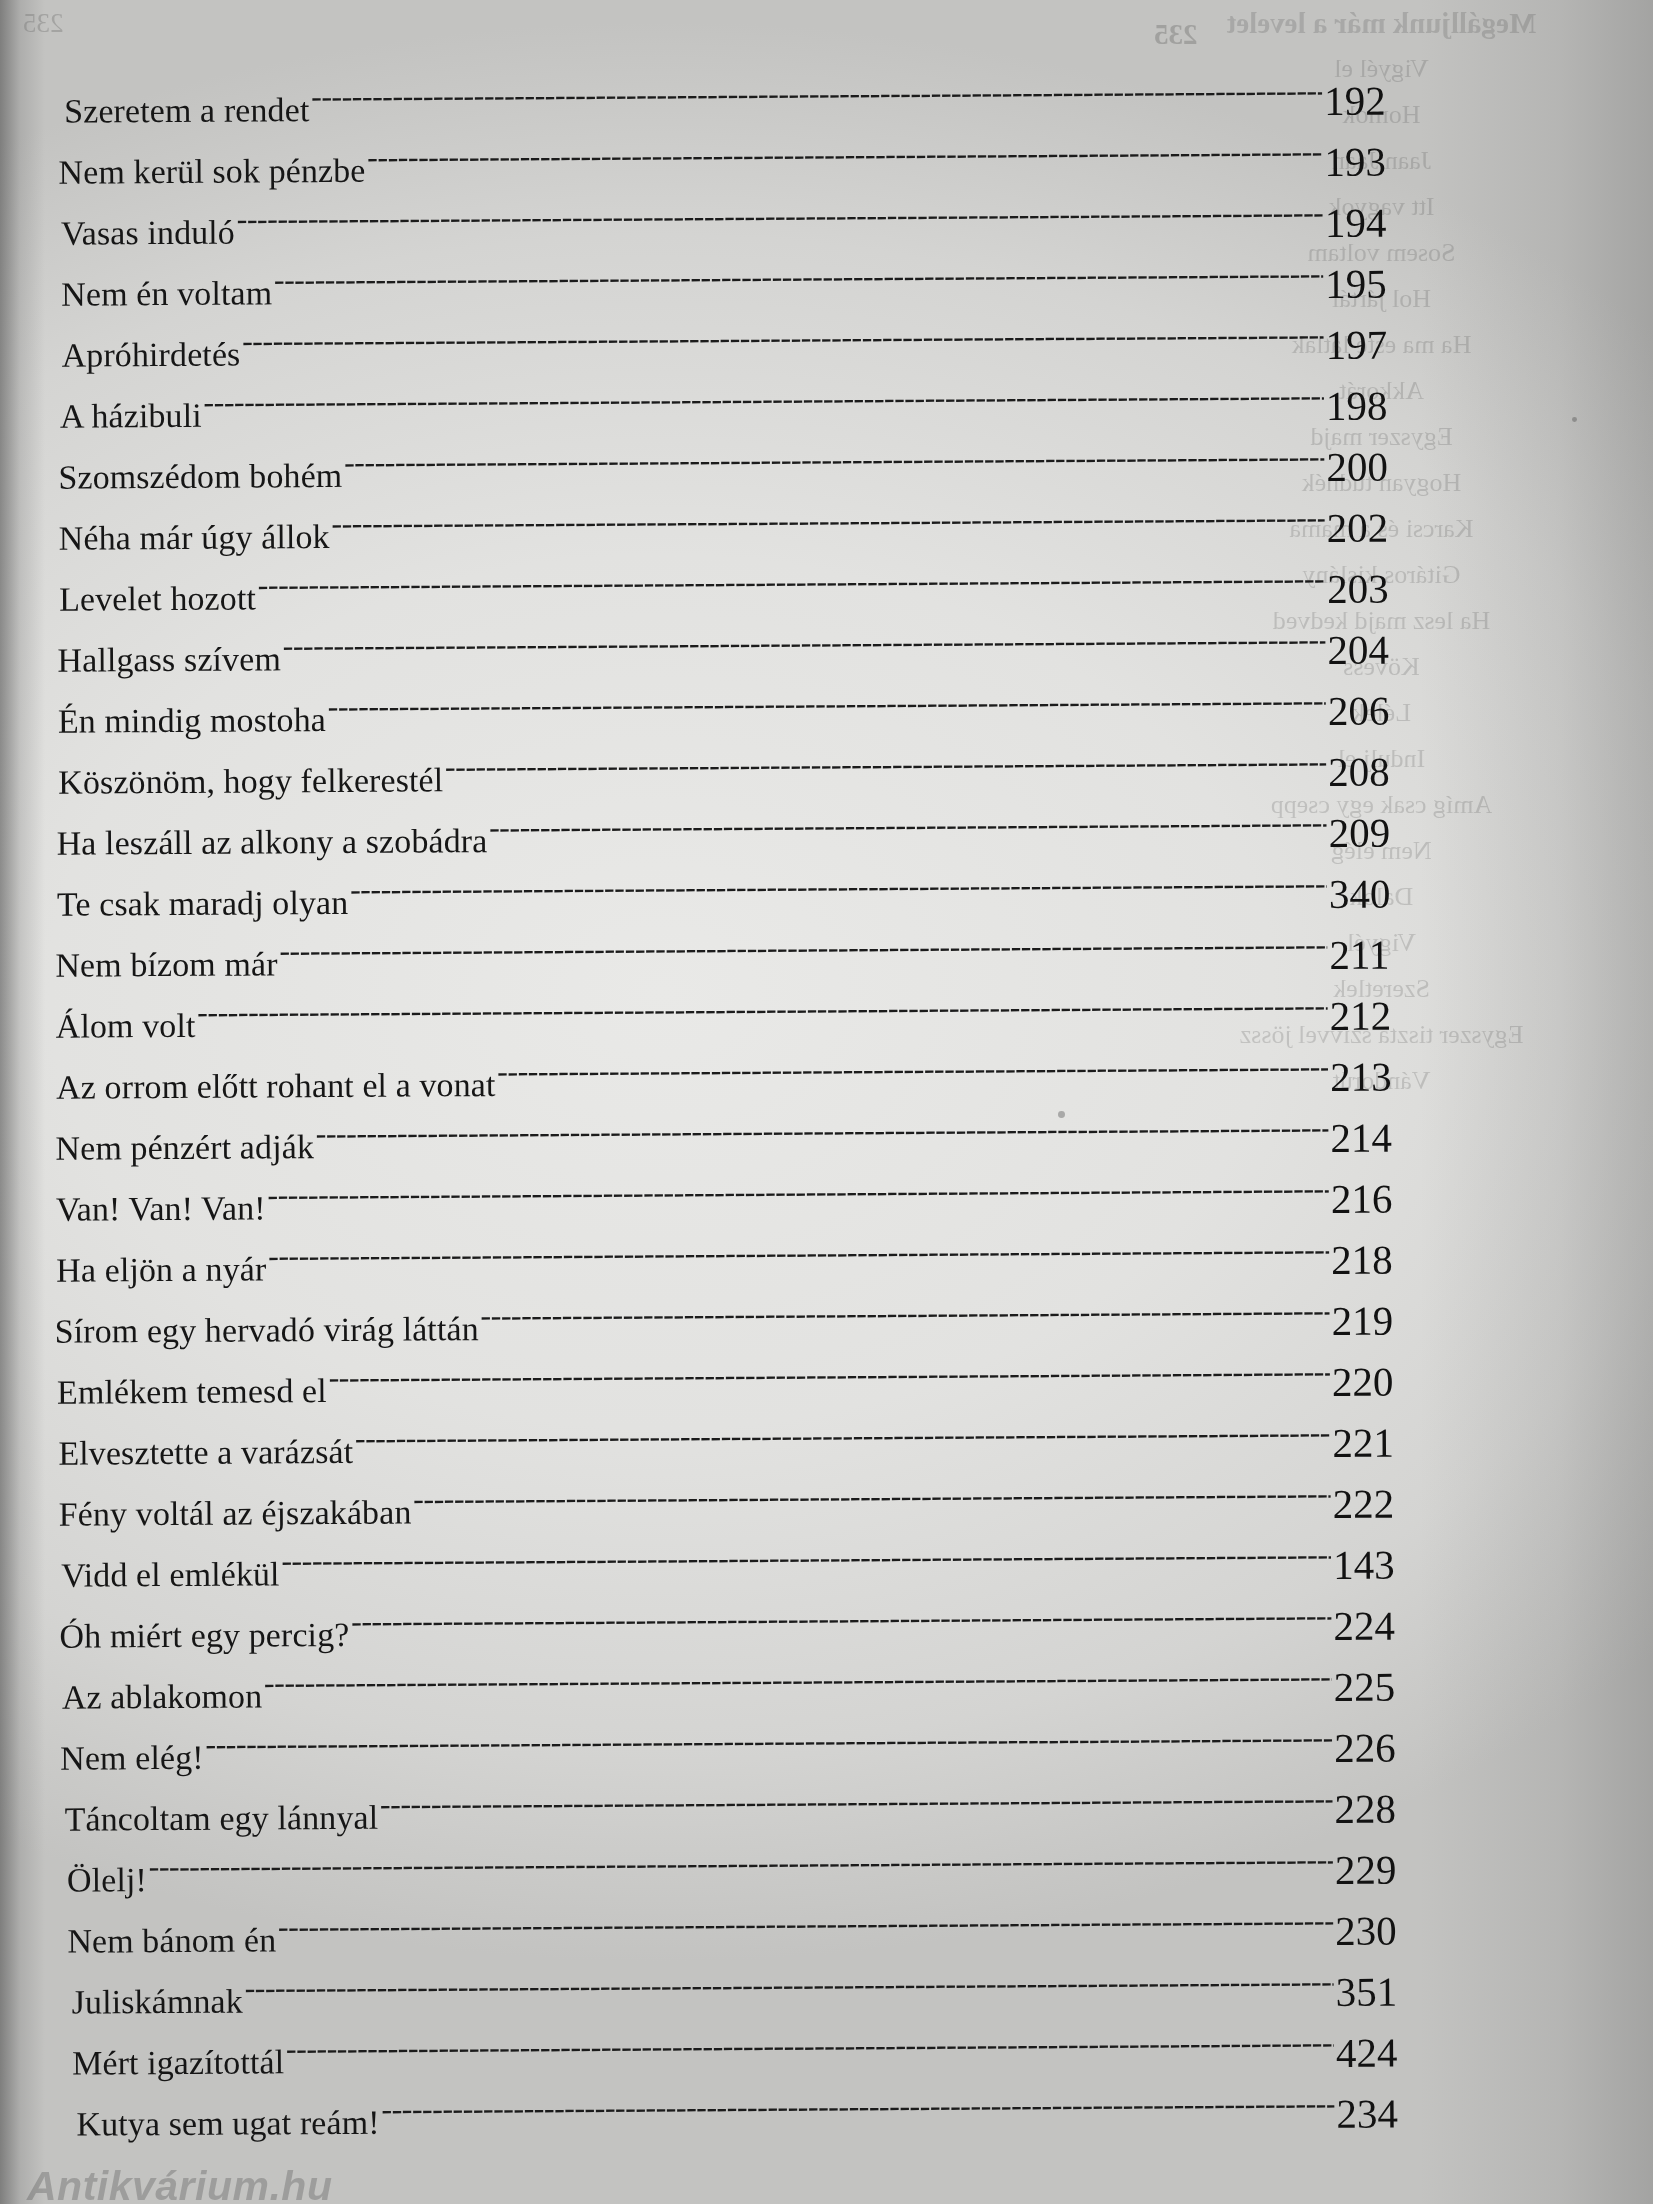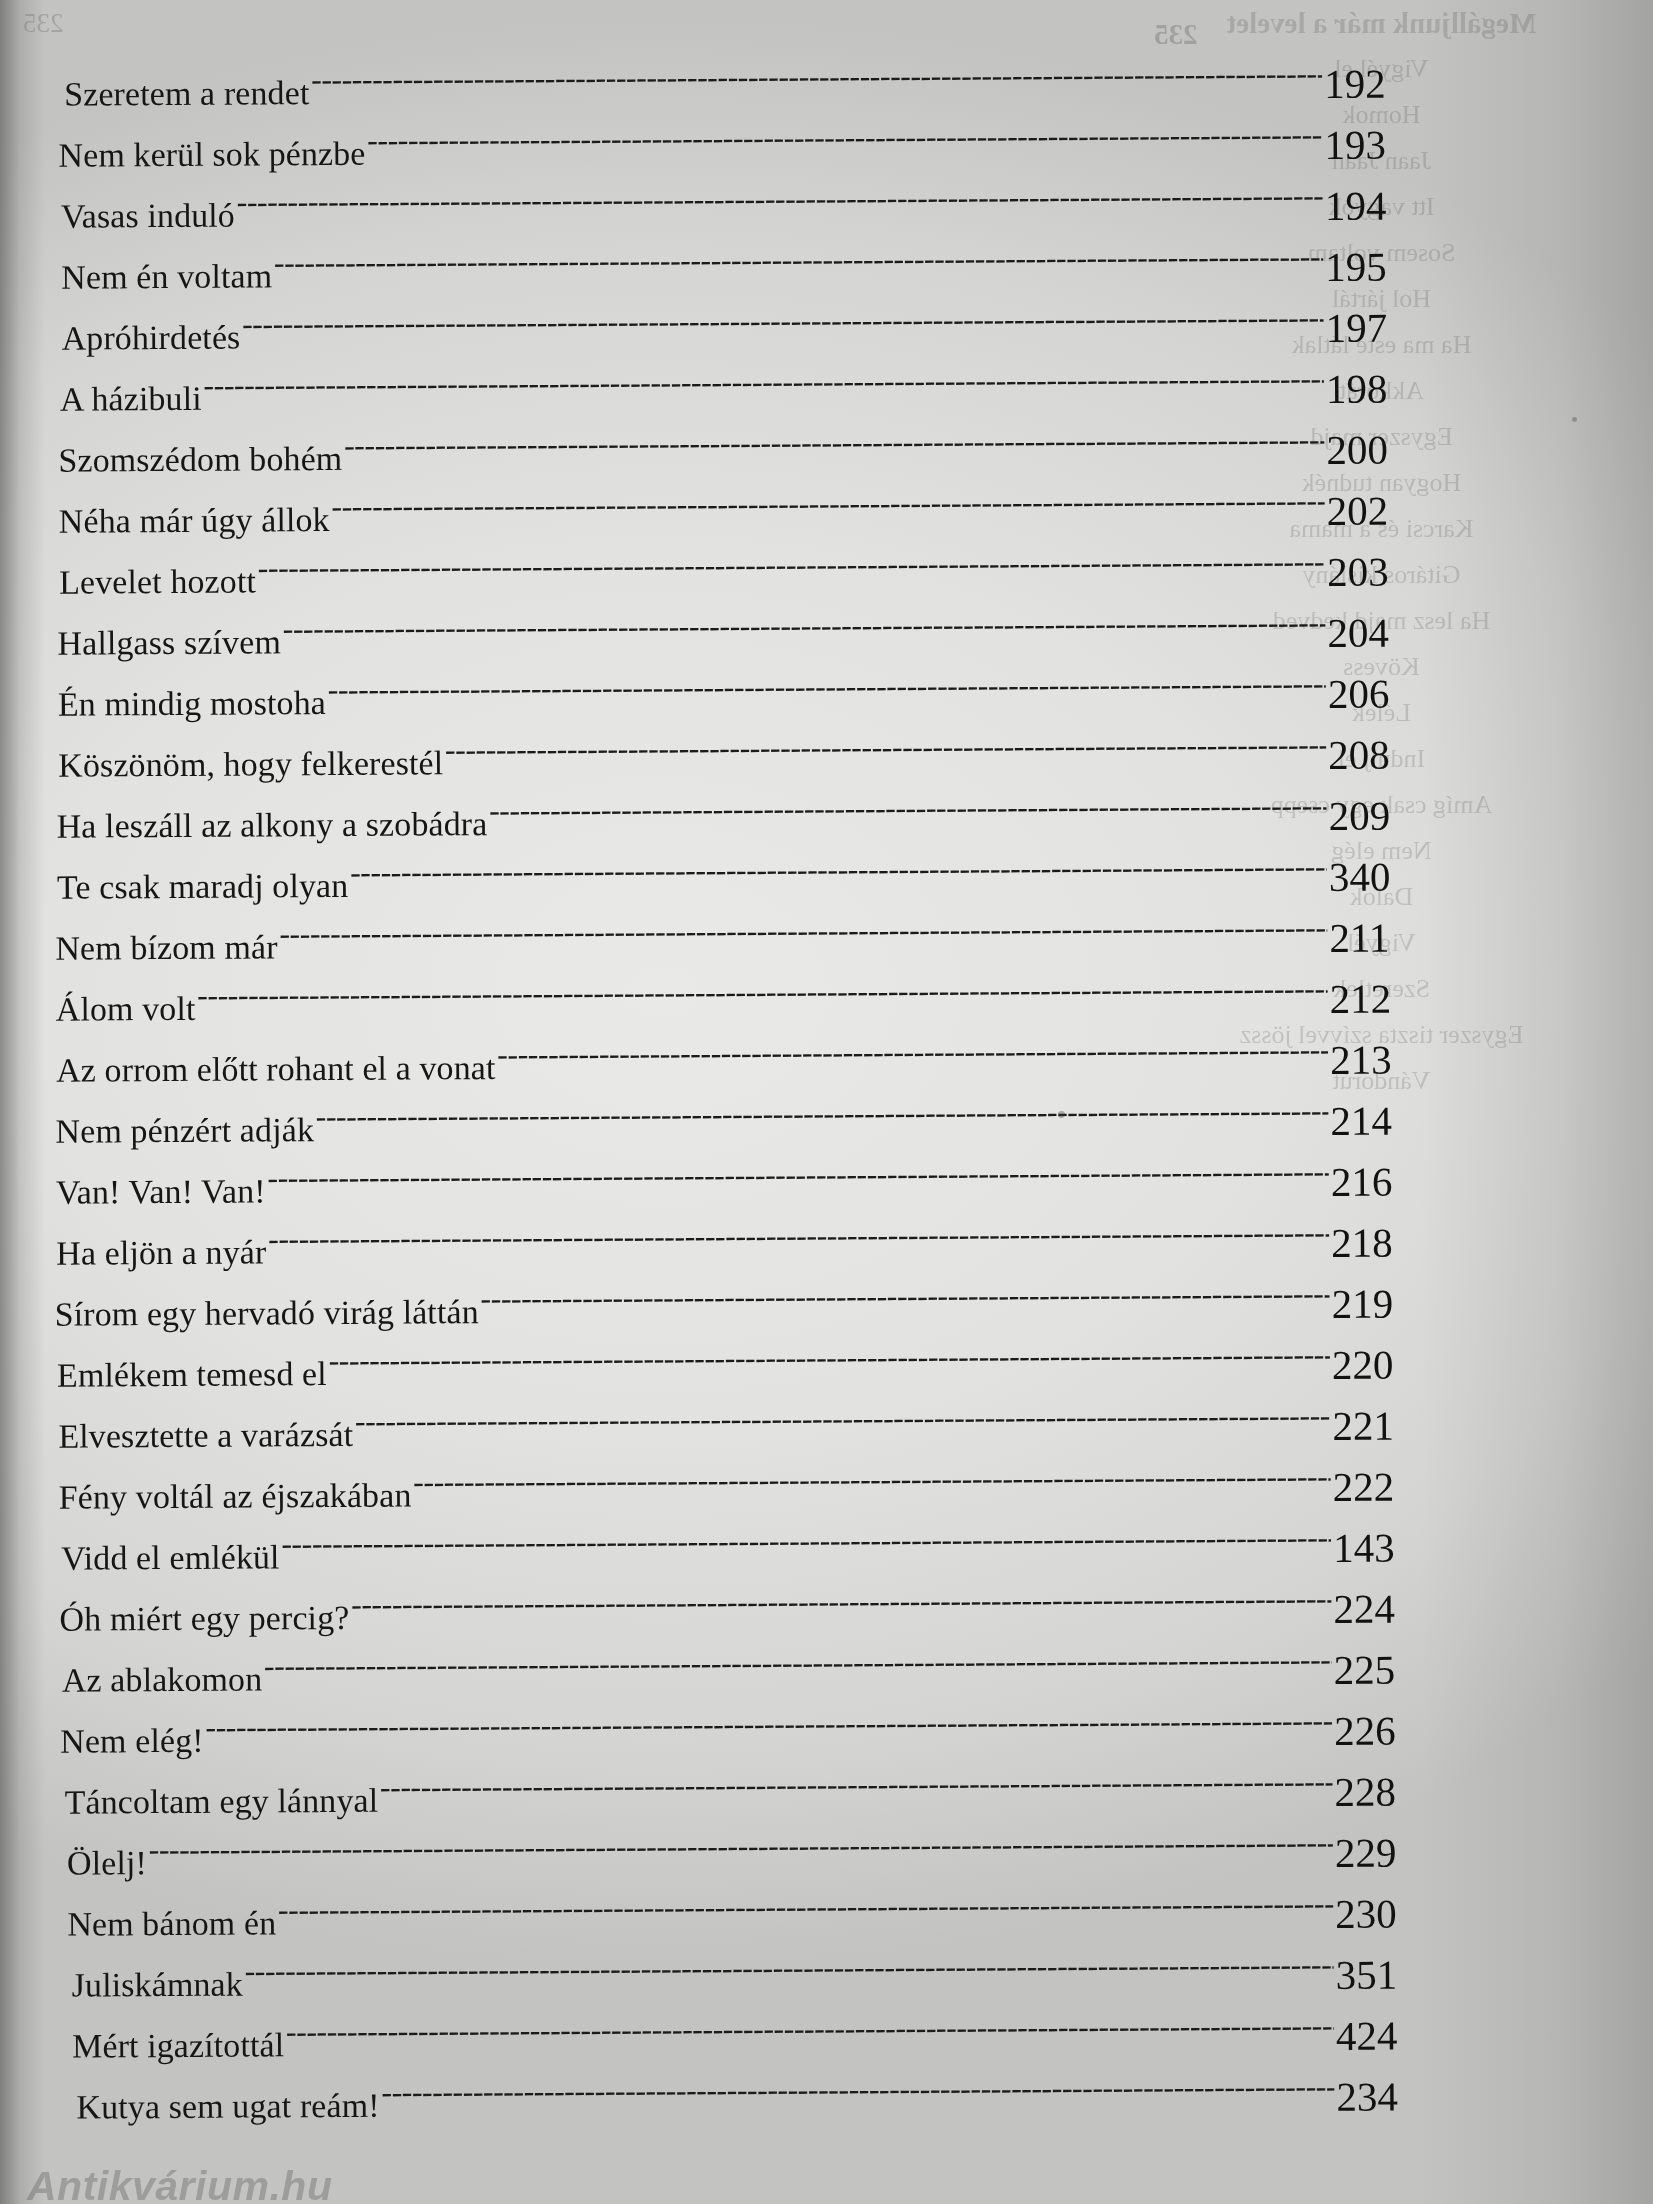--- a/index.html
+++ b/index.html
@@ -57,21 +57,21 @@
     filter: blur(0.6px);
     pointer-events: none;
     z-index: 1;
   }
   .bleed .bl-title { font-weight: bold; font-size: 29px; }
 
   
   .toc {
     position: absolute;
     left: 0;
-    top: 72px;
+    top: 89px;
     width: 1417px;
     z-index: 3;
   }
   .toc-row {
     display: flex;
     align-items: baseline;
     font-size: 34px;
     line-height: 1.0;
     color: #161616;
     margin-bottom: 20px;

